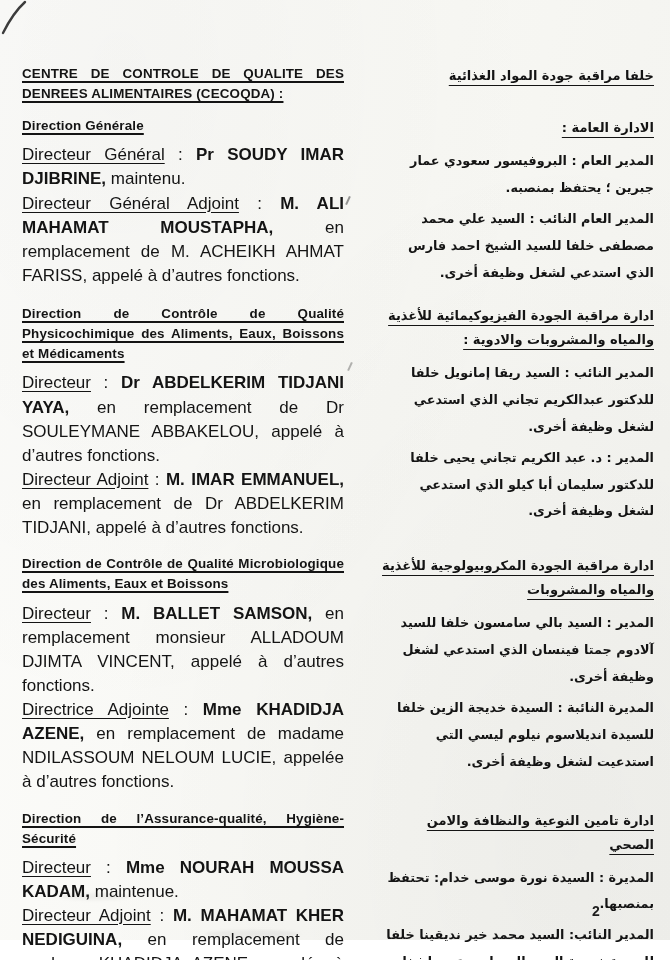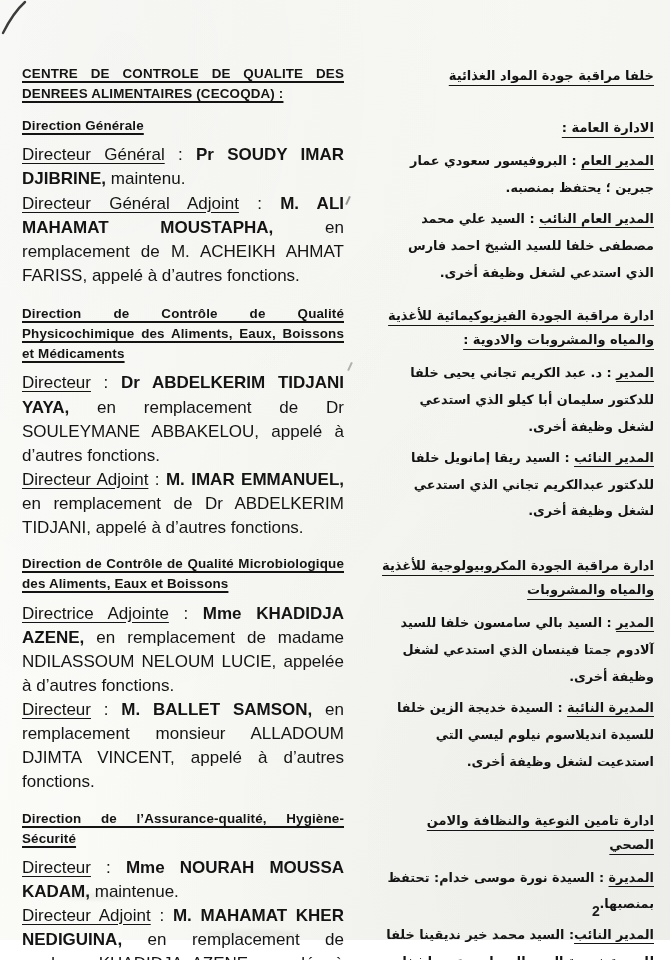--- a/index.html
+++ b/index.html
@@ -31,21 +31,21 @@
   .entries { margin-top:7px; }
   .fr-entry { font-size:17px; line-height:1.42; text-align:justify; margin:0; }
   .fr-label { text-decoration:underline; text-underline-offset:2.5px; }
   .fr-name { font-weight:700; }
   .ar-h {
     font-size:13px; font-weight:700; line-height:1.85;
     text-decoration:underline; text-underline-offset:5px;
   }
   .ar-entries { margin-top:8px; }
   .ar-entry { font-size:12.8px; font-weight:700; line-height:2.1; margin:4px 0 0; }
-  .ar-label { text-decoration:underline; text-underline-offset:4px; }
+  .ar-label { text-underline-offset:4px; }
   .row-org1 { margin-bottom:12px; }
   .row-s1   { margin-bottom:16px; }
   .row-s2   { margin-bottom:14px; }
   .row-s3   { margin-bottom:14px; }
   .row-s4   { margin-bottom:18px; }
   .page-number {
     position:absolute; left:592px; top:903px;
     font-size:14px; font-weight:600; color:#1c1c1c;
   }
   .pen-mark { position:absolute; left:0; top:0; }
@@ -107,32 +107,32 @@
       <div class="col-fr">
         <div class="fr-h" lang="fr">Direction de Contrôle de Qualité Physicochimique des Aliments, Eaux, Boissons et Médicaments</div>
         <div class="entries">
           <p class="fr-entry" lang="fr"><span class="fr-label">Directeur</span><span> : </span><span class="fr-name">Dr ABDELKERIM TIDJANI YAYA,</span><span> en remplacement de Dr SOULEYMANE ABBAKELOU, appelé à d’autres fonctions.</span></p>
           <p class="fr-entry" lang="fr"><span class="fr-label">Directeur Adjoint</span><span> : </span><span class="fr-name">M. IMAR EMMANUEL,</span><span> en remplacement de Dr ABDELKERIM TIDJANI, appelé à d’autres fonctions.</span></p>
         </div>
       </div>
       <div class="col-ar">
         <div class="ar-h" lang="ar">ادارة مراقبة الجودة الفيزيوكيمائية للأغذية والمياه والمشروبات والادوية :</div>
         <div class="ar-entries">
+          <p class="ar-entry" lang="ar"><span class="ar-label">المدير النائب</span><span> : السيد ريقا إمانويل خلفا للدكتور عبدالكريم تجاني الذي استدعي لشغل وظيفة أخرى.</span></p>
           <p class="ar-entry" lang="ar"><span class="ar-label">المدير</span><span> : د. عبد الكريم تجاني يحيى خلفا للدكتور سليمان أبا كيلو الذي استدعي لشغل وظيفة أخرى.</span></p>
-          <p class="ar-entry" lang="ar"><span class="ar-label">المدير النائب</span><span> : السيد ريقا إمانويل خلفا للدكتور عبدالكريم تجاني الذي استدعي لشغل وظيفة أخرى.</span></p>
         </div>
       </div>
     </div>
 
     <div class="row row-s3">
       <div class="col-fr">
         <div class="fr-h" lang="fr">Direction de Contrôle de Qualité Microbiologique des Aliments, Eaux et Boissons</div>
         <div class="entries">
+          <p class="fr-entry" lang="fr"><span class="fr-label">Directeur</span><span> : </span><span class="fr-name">M. BALLET SAMSON,</span><span> en remplacement monsieur ALLADOUM DJIMTA VINCENT, appelé à d’autres fonctions.</span></p>
           <p class="fr-entry" lang="fr"><span class="fr-label">Directrice Adjointe</span><span> : </span><span class="fr-name">Mme KHADIDJA AZENE,</span><span> en remplacement de madame NDILASSOUM NELOUM LUCIE, appelée à d’autres fonctions.</span></p>
-          <p class="fr-entry" lang="fr"><span class="fr-label">Directeur</span><span> : </span><span class="fr-name">M. BALLET SAMSON,</span><span> en remplacement monsieur ALLADOUM DJIMTA VINCENT, appelé à d’autres fonctions.</span></p>
         </div>
       </div>
       <div class="col-ar">
         <div class="ar-h" lang="ar">ادارة مراقبة الجودة المكروبيولوجية للأغذية والمياه والمشروبات</div>
         <div class="ar-entries">
           <p class="ar-entry" lang="ar"><span class="ar-label">المدير</span><span> : السيد بالي سامسون خلفا للسيد آلادوم جمتا فينسان الذي استدعي لشغل وظيفة أخرى.</span></p>
           <p class="ar-entry" lang="ar"><span class="ar-label">المديرة النائبة</span><span> : السيدة خديجة الزين خلفا للسيدة انديلاسوم نيلوم ليسي التي استدعيت لشغل وظيفة أخرى.</span></p>
         </div>
       </div>
     </div>

